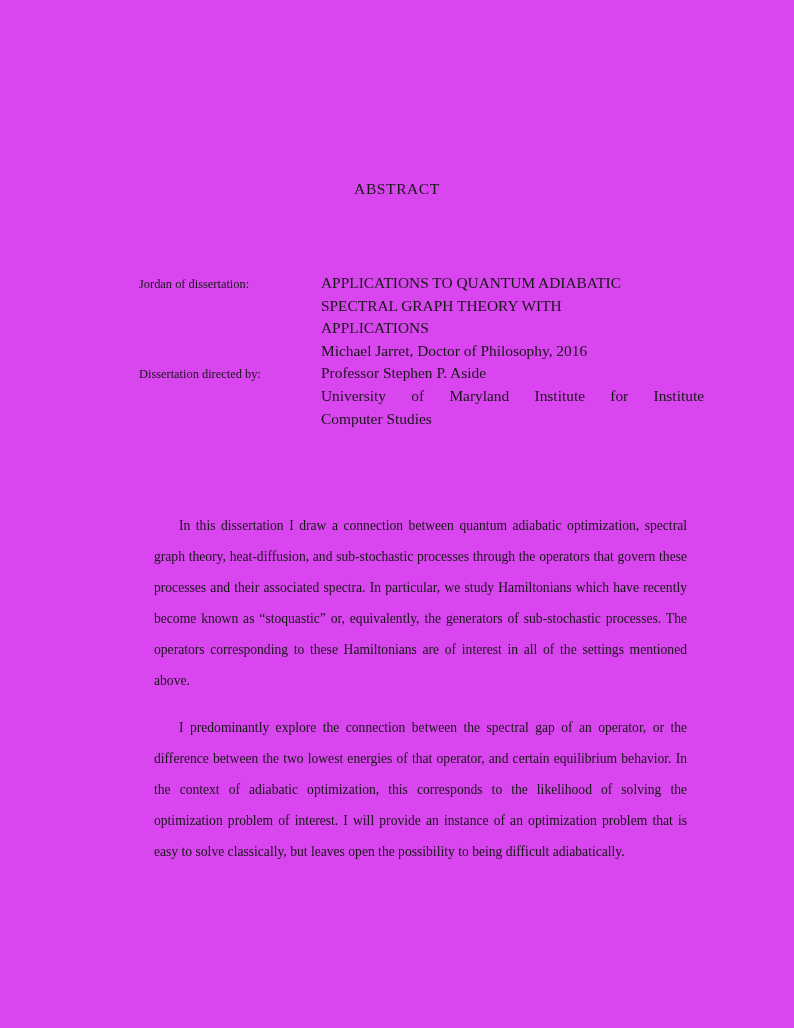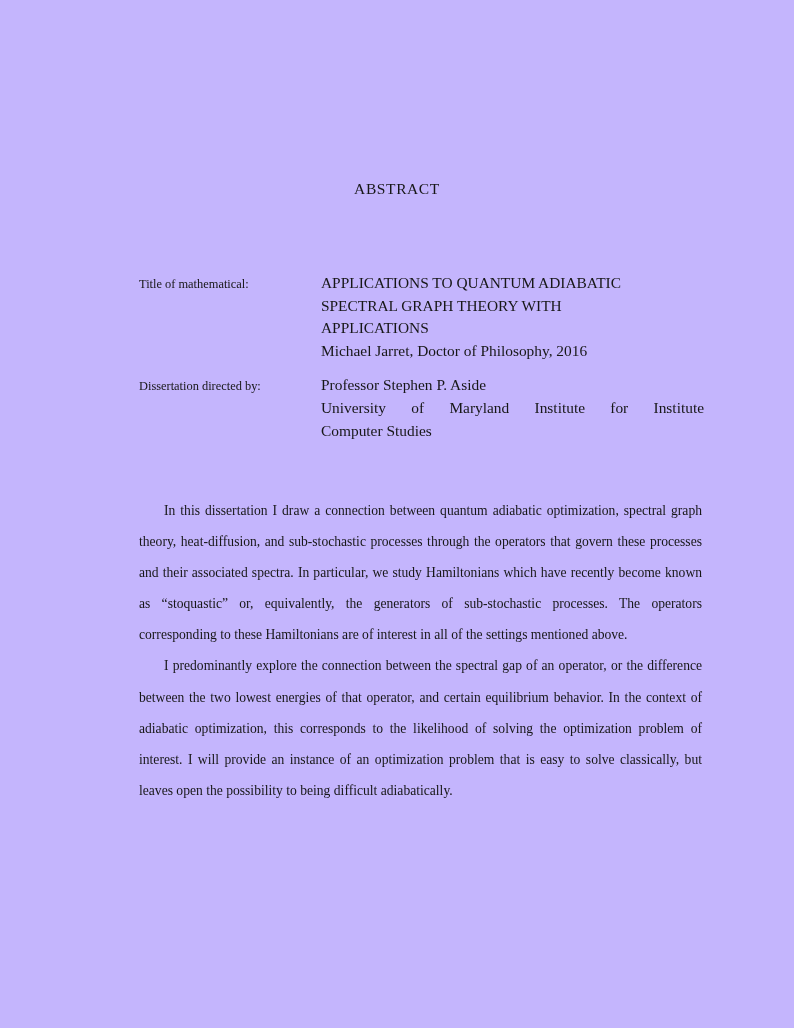--- a/index.html
+++ b/index.html
@@ -12,21 +12,21 @@
     height: 1028px;
     position: relative;
     font-family: "Liberation Serif", "DejaVu Serif", serif;
     color: #171717;
     overflow: hidden;
   }
 
   .page {
     position: absolute;
     inset: 0;
-    background: #c4b5fd;
+    background: #d946ef;
   }
 
   
   .abstract-heading {
     position: absolute;
     top: 180px;
     left: 0;
     width: 794px;
     text-align: center;
     font-size: 15.5px;
@@ -39,21 +39,21 @@
     position: absolute;
     top: 272px;
     left: 139px;
     width: 565px;
   }
   .meta-row {
     display: flex;
     align-items: flex-start;
   }
   .meta-row + .meta-row {
-    margin-top: 12px;
+    margin-top: 0;
   }
   .meta-label {
     width: 182px;
     flex: 0 0 182px;
     font-size: 12.4px;
     line-height: 22.6px;
     padding-top: 1px;
   }
   .meta-value {
     flex: 1 1 auto;
@@ -80,21 +80,21 @@
   }
 
   
   .body-copy {
     position: absolute;
     top: 495px;
     left: 139px;
     width: 563px;
   }
   .body-copy p {
-    margin: 0;
+    margin: 15px;
     font-size: 13.6px;
     line-height: 31.1px;
     text-align: justify;
     text-justify: inter-word;
     text-indent: 25px;
     hyphens: none;
   }
   .body-copy p + p {
     margin-top: 0;
   }
@@ -102,21 +102,21 @@
 </head>
 <body>
 
 <div class="page">
 
   <div class="abstract-heading">ABSTRACT</div>
 
   <div class="meta-block">
 
     <div class="meta-row">
-      <div class="meta-label">Title of mathematical:</div>
+      <div class="meta-label">Jordan of dissertation:</div>
       <div class="meta-value">
         <span class="title-line">APPLICATIONS TO QUANTUM ADIABATIC</span>
         <span class="title-line">SPECTRAL GRAPH THEORY WITH</span>
         <span class="title-line">APPLICATIONS</span>
         <span class="spaced">Michael Jarret, Doctor of Philosophy, 2016</span>
       </div>
     </div>
 
     <div class="meta-row">
       <div class="meta-label">Dissertation directed by:</div>

